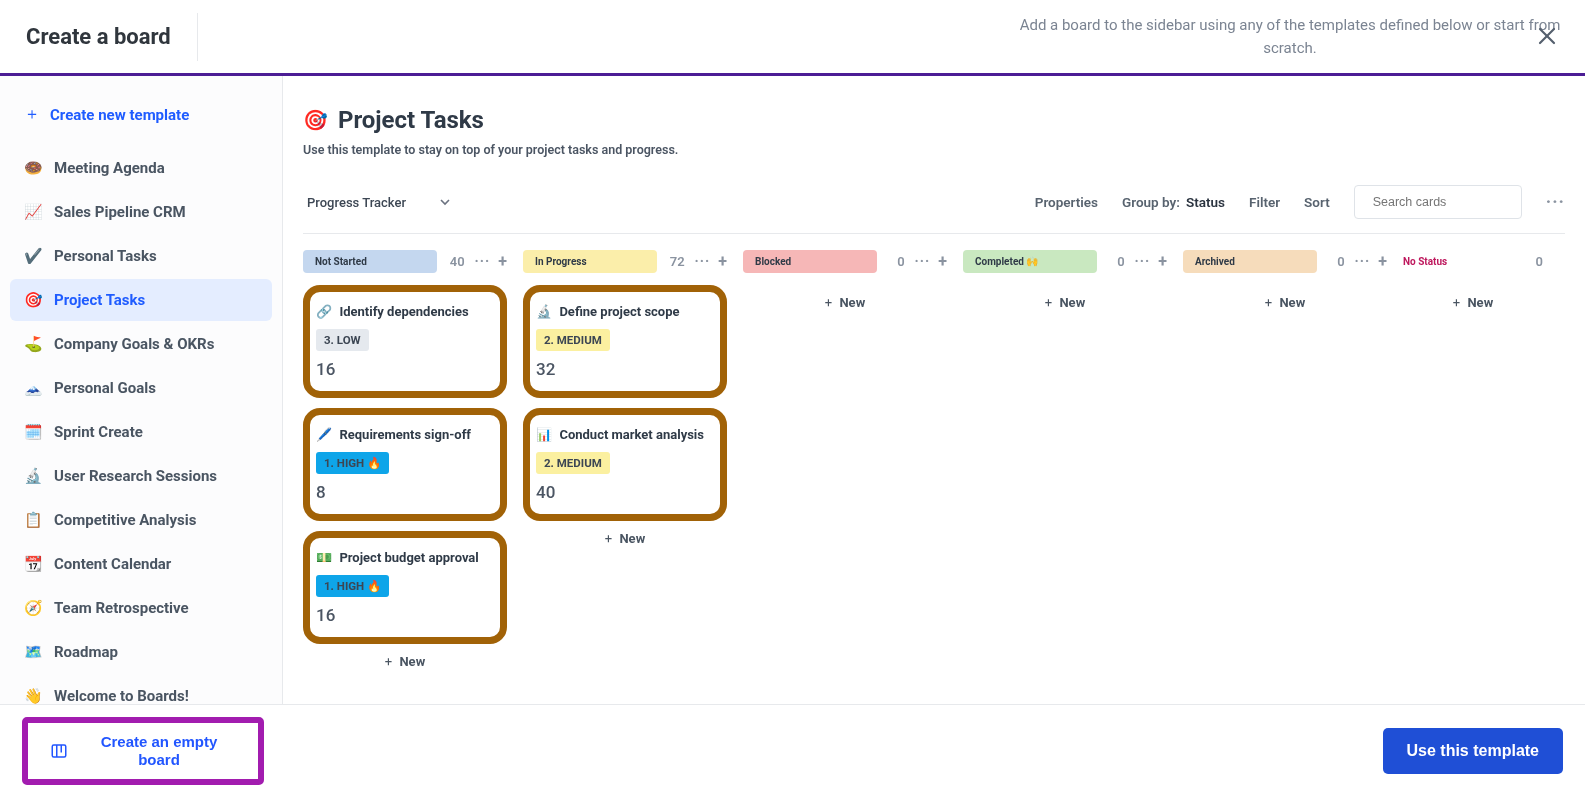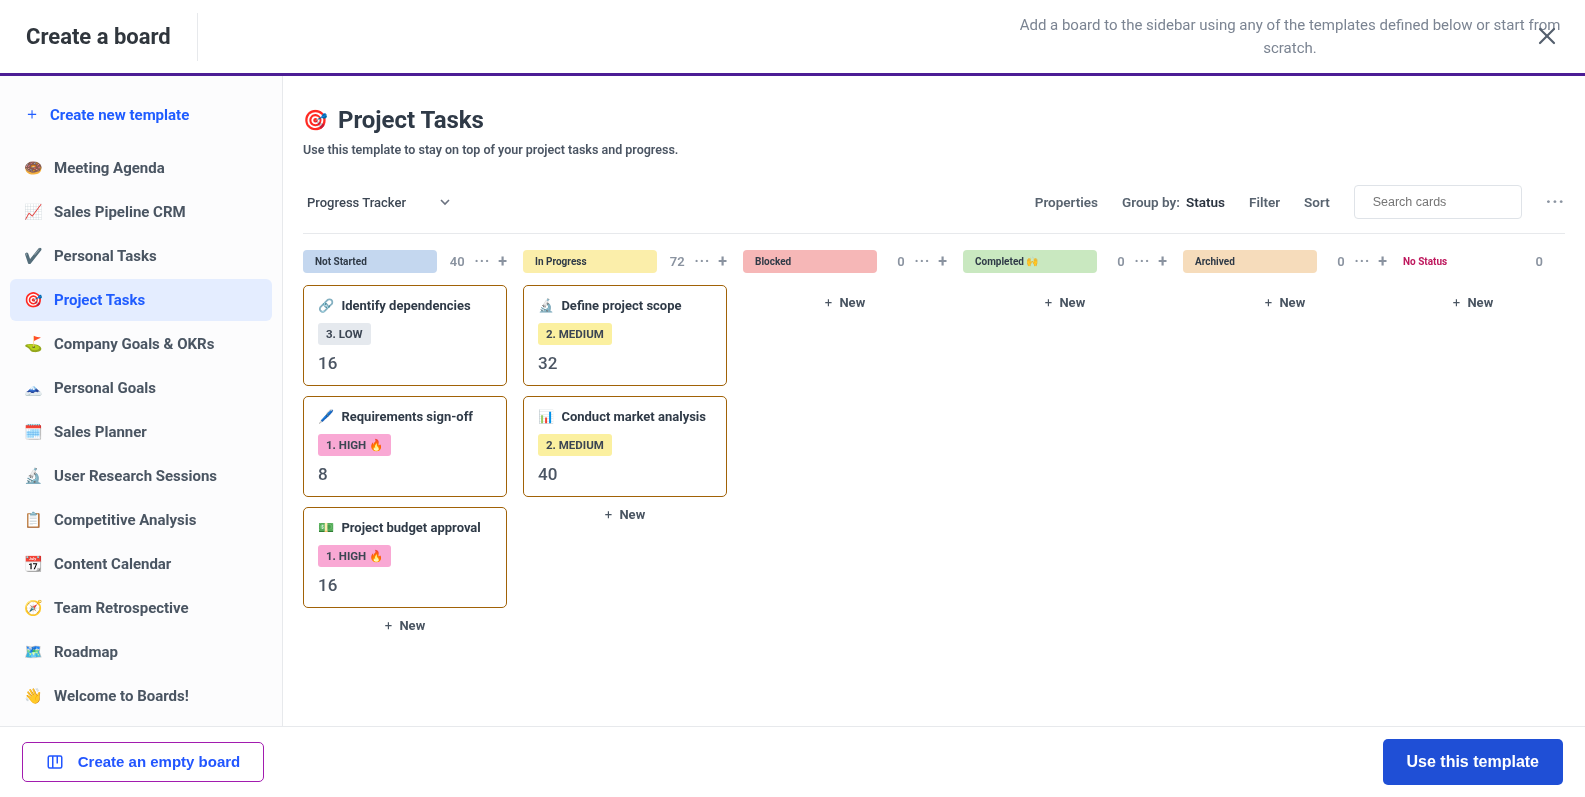--- a/index.html
+++ b/index.html
@@ -188,41 +188,41 @@
   .bg-green  { background: #c9e8c0; }
   .bg-orange { background: #f6dcbb; }
   .col-count { color: #8a93a0; font-weight: 600; font-size: 13px; min-width: 18px; text-align: right; }
   .col-acts { display: flex; align-items: center; gap: 8px; color: #8a93a0; font-weight: 700; }
   .col-acts .dots { font-size: 14px; line-height: 0.6; cursor: pointer; letter-spacing: 1px; }
   .col-acts .plus { font-size: 16px; cursor: pointer; }
   .nostat .col-badge { padding: 6px 0; font-weight: 700; color: #be185d; }
 
   .card-list { display: flex; flex-direction: column; gap: 10px; }
   .card {
-    border: 1px solid #a16207;
-    border-radius: 5px;
-    padding: 12px 14px 12px 14px;
+    border: 7px solid #a16207;
+    border-radius: 17px;
+    padding: 12px 14px 12px 6px;
     background: #fff;
     cursor: pointer;
   }
   .card-title {
     font-size: 13px; font-weight: 700; color: #2f3a47;
   }
   .card-title .cic { margin-right: 4px; }
   .tag {
     display: inline-block;
     font-size: 11.5px;
     font-weight: 700;
     padding: 4px 8px;
     border-radius: 3px;
     margin-top: 10px;
   }
   .tag-low  { background: #e5e9ee; color: #3c4653; }
   .tag-med  { background: #fbf0a0; color: #3c4653; }
-  .tag-high { background: #f9a8d4; color: #3c4653; }
+  .tag-high { background: #0ea5e9; color: #3c4653; }
   .card-num { font-size: 17px; color: #4b5563; margin-top: 8px; font-weight: 500; }
   .add-new {
     text-align: center;
     font-size: 13px;
     font-weight: 700;
     color: #4a5562;
     padding: 10px 0;
     cursor: pointer;
   }
   .add-new .plus { margin-right: 4px; font-weight: 400; }
@@ -230,21 +230,21 @@
   
   .footer {
     border-top: 1px solid #e7e9ec;
     display: flex;
     align-items: center;
     justify-content: space-between;
     padding: 12px 22px;
     background: #fff;
   }
   .btn-outline {
-    border: 1px solid #a21caf;
+    border: 6px solid #a21caf;
     color: #2256ff;
     background: #fff;
     border-radius: 5px;
     padding: 10px 22px;
     font-weight: 700;
     font-size: 15px;
     width: 242px;
     display: flex;
     align-items: center;
     justify-content: center;
@@ -306,21 +306,21 @@
         <div class="side-item">
           <span class="ic">⛳</span>
           <span>Company Goals &amp; OKRs</span>
         </div>
         <div class="side-item">
           <span class="ic">🗻</span>
           <span>Personal Goals</span>
         </div>
         <div class="side-item">
           <span class="ic">🗓️</span>
-          <span>Sales Planner</span>
+          <span>Sprint Create</span>
         </div>
         <div class="side-item">
           <span class="ic">🔬</span>
           <span>User Research Sessions</span>
         </div>
         <div class="side-item">
           <span class="ic">📋</span>
           <span>Competitive Analysis</span>
         </div>
         <div class="side-item">

